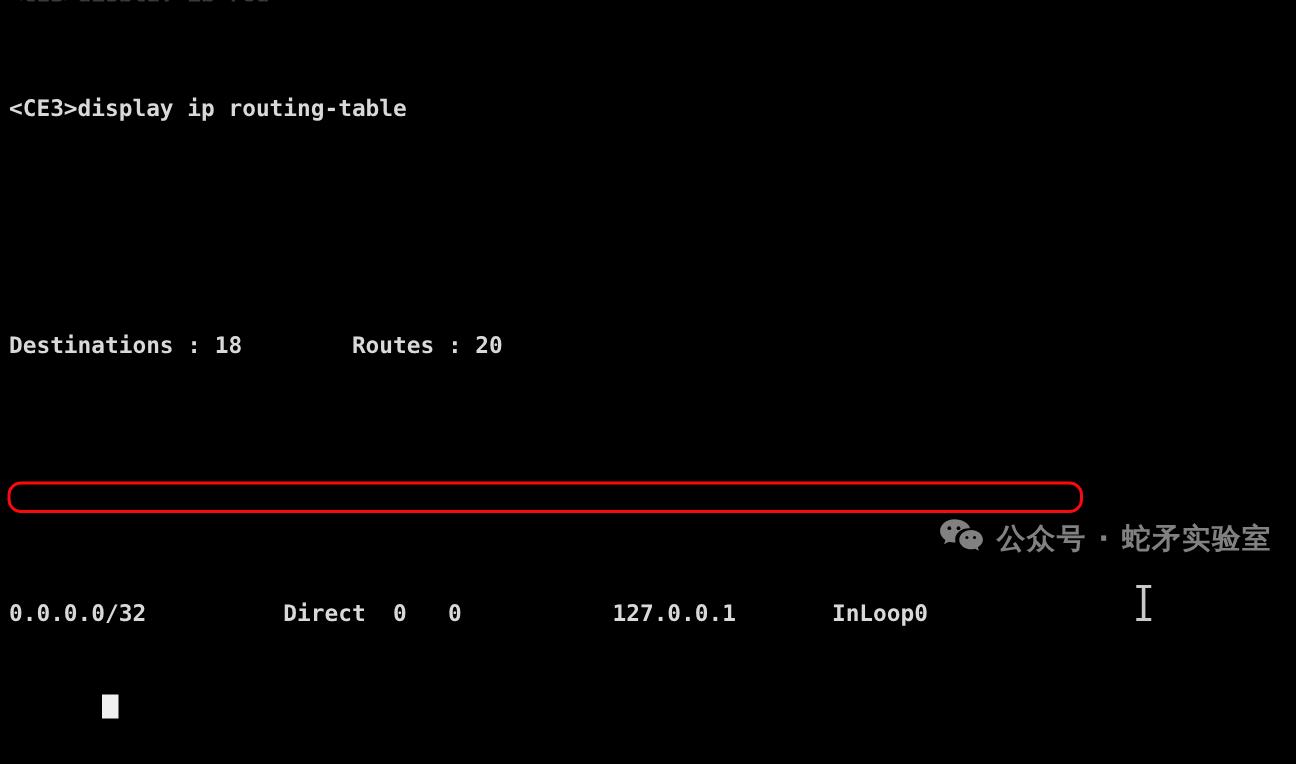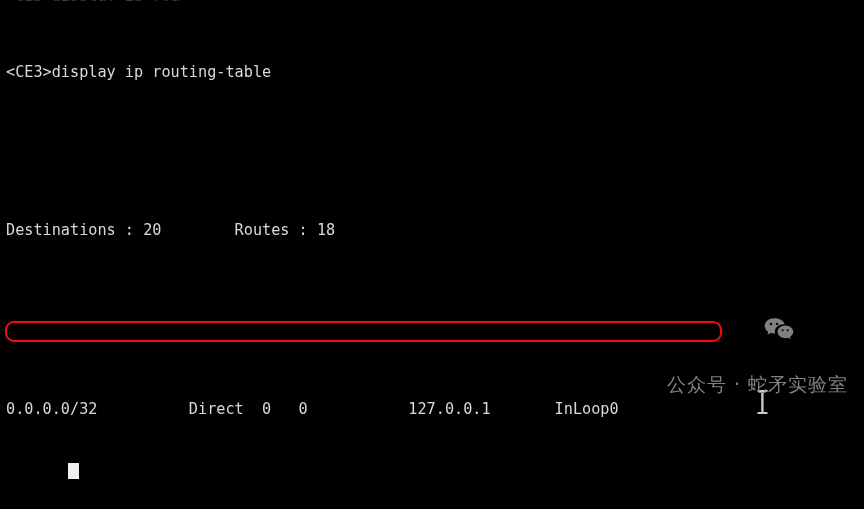--- a/index.html
+++ b/index.html
@@ -23,20 +23,21 @@
     height: 402px;
     background: #000000;
     color: #d8d8d8;
     font-family: "DejaVu Sans Mono", monospace;
     font-size: 15.2px;
     line-height: 19.85px;
     letter-spacing: 0px;
     white-space: pre;
     padding: 0;
     box-sizing: border-box;
+    font-weight: bold;
   }
 
   .term-line {
     height: 19.85px;
     white-space: pre;
     font-family: "DejaVu Sans Mono", monospace;
     color: #d9d9d9;
     padding-left: 6px;
     box-sizing: border-box;
   }
@@ -103,21 +104,20 @@
     right: 16px;
     bottom: 7px;
     display: flex;
     align-items: center;
     gap: 9px;
     color: #8d8d8d;
     font-family: "DejaVu Sans", sans-serif;
     font-size: 19px;
     letter-spacing: 1px;
     opacity: 0.92;
-    flex-direction: column;
   }
   #watermark .wm-text {
     color: #8d8d8d;
     white-space: pre;
   }
   .wechat-icon {
     display: block;
   }
 </style>
 </head>
@@ -126,21 +126,21 @@
 <div id="terminal">
 
   <div id="top-clip">&lt;CE3&gt;display ip rou</div>
 
   <div id="lines-wrap">
 
     <div class="term-line">&lt;CE3&gt;display ip routing-table</div>
 
     <div class="term-line"></div>
 
-    <div class="term-line">Destinations : 20        Routes : 18</div>
+    <div class="term-line">Destinations : 18        Routes : 20</div>
 
     <div class="term-line"></div>
 
 
     <div class="term-line">0.0.0.0/32          Direct  0   0           127.0.0.1       InLoop0</div>
     
     
     
     
     

